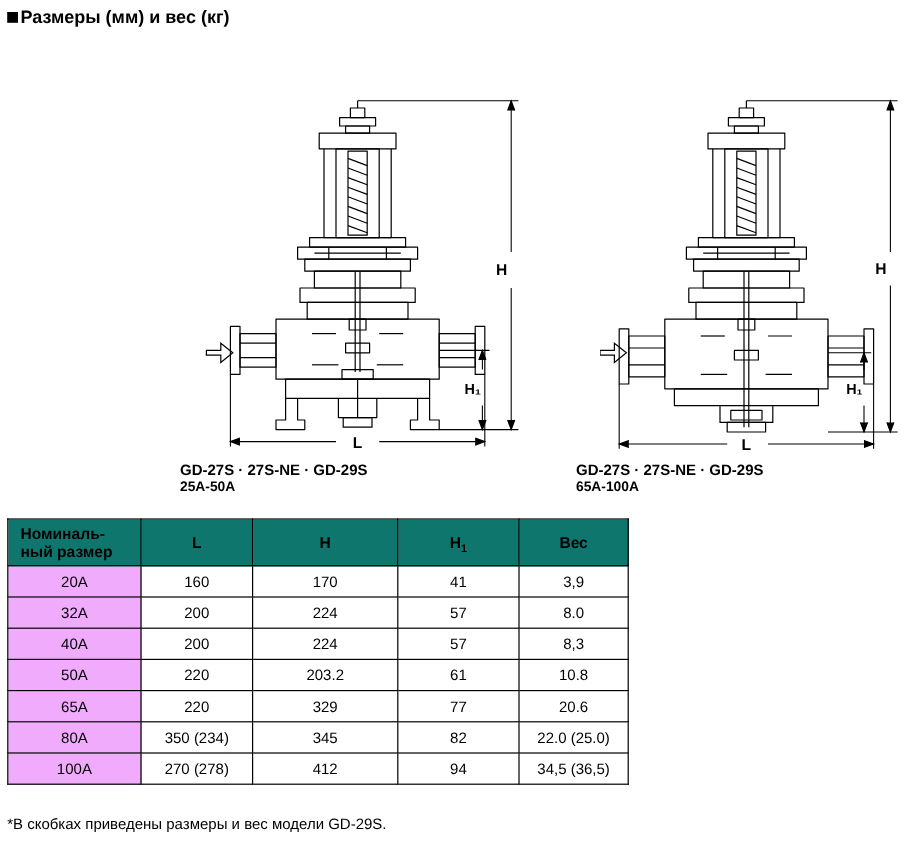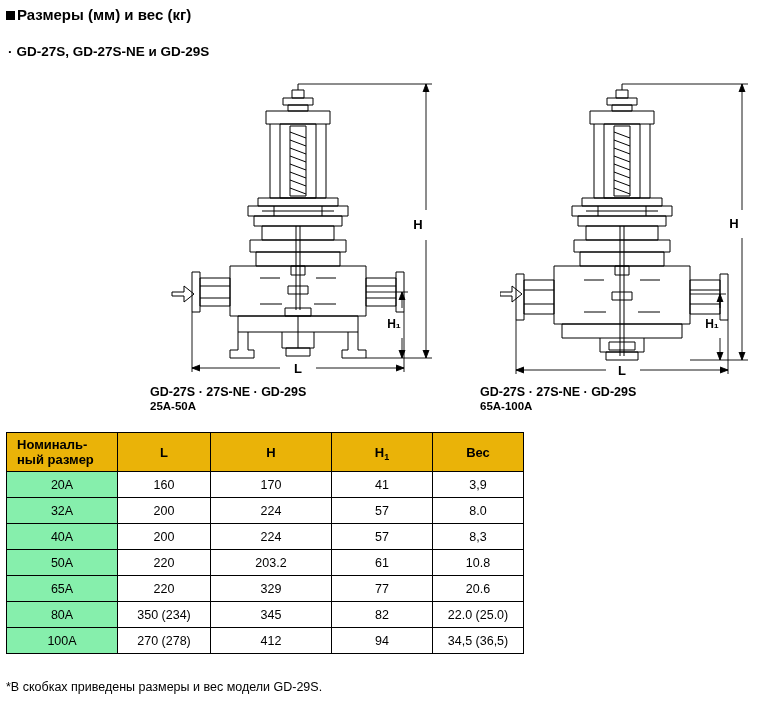--- a/index.html
+++ b/index.html
@@ -79,32 +79,32 @@
     font-size: 12.5px;
   }
   table.dims th, table.dims td {
     border: 1px solid #000000;
     text-align: center;
     padding: 0;
     height: 25px;
     font-weight: normal;
   }
   table.dims thead th {
-    background: #eab308;
+    background: #0f766e;
     height: 38px;
     font-weight: bold;
     font-size: 13px;
   }
   table.dims thead th.firstcol {
     text-align: left;
     padding-left: 10px;
     line-height: 15px;
   }
   table.dims tbody td.firstcol {
-    background: #86efac;
+    background: #f0abfc;
     width: 110px;
   }
   .col-l { width: 92px; }
   .col-h { width: 120px; }
   .col-h1 { width: 100px; }
   .col-w { width: 90px; }
   sub.s { font-size: 9px; vertical-align: baseline; position: relative; top: 3px; }
 
   .note {
     position: absolute;
@@ -117,23 +117,20 @@
 </style>
 </head>
 <body>
 
 <div class="page">
 
   <div class="title">
     <span class="bullet-sq"></span><span>Размеры (мм) и вес (кг)</span>
   </div>
 
-  <div class="subtitle">
-    <span class="dash">·</span><span>GD-27S, GD-27S-NE и  GD-29S</span>
-  </div>
 
   <div class="drawing drawing-left">
     <svg width="290" height="300" viewBox="0 0 290 300">
       <g fill="none" stroke="#000" stroke-width="1" stroke-linejoin="round">
 
         <rect x="122" y="10" width="12" height="8"></rect>
         <line x1="128" y1="4" x2="128" y2="10"></line>
         <rect x="113" y="18" width="30" height="7"></rect>
         <rect x="118" y="25" width="20" height="6"></rect>
 

